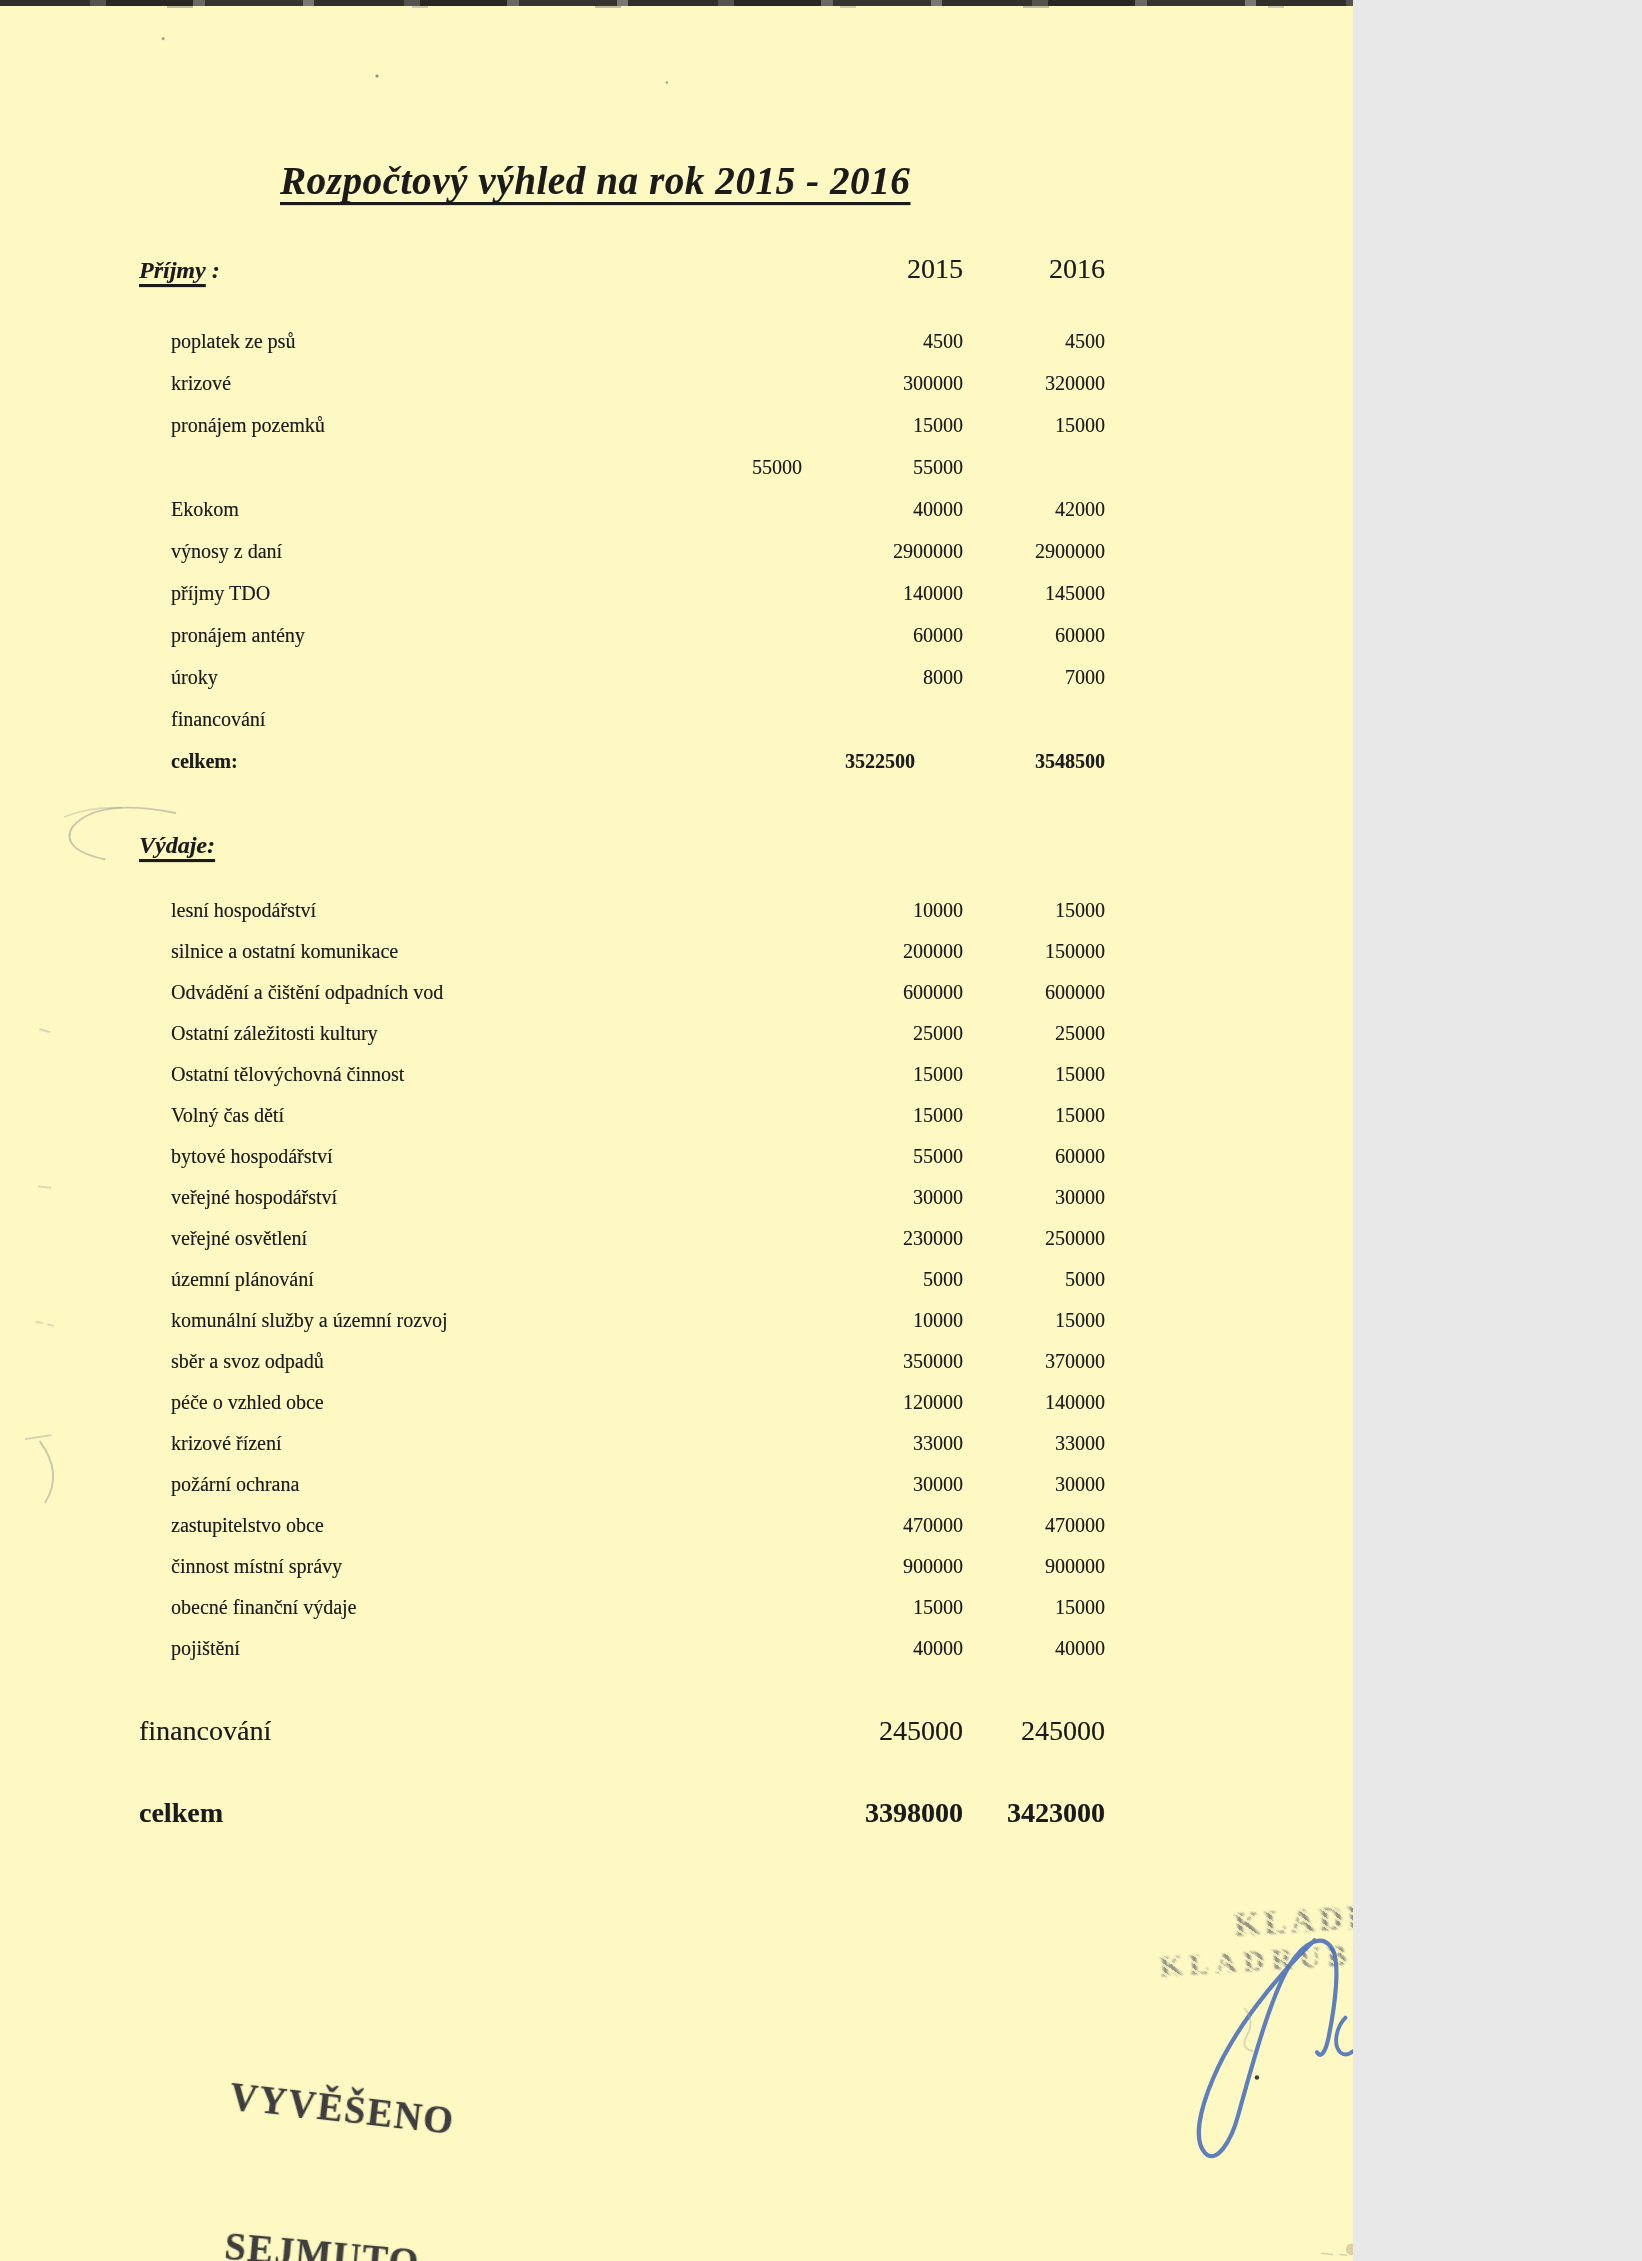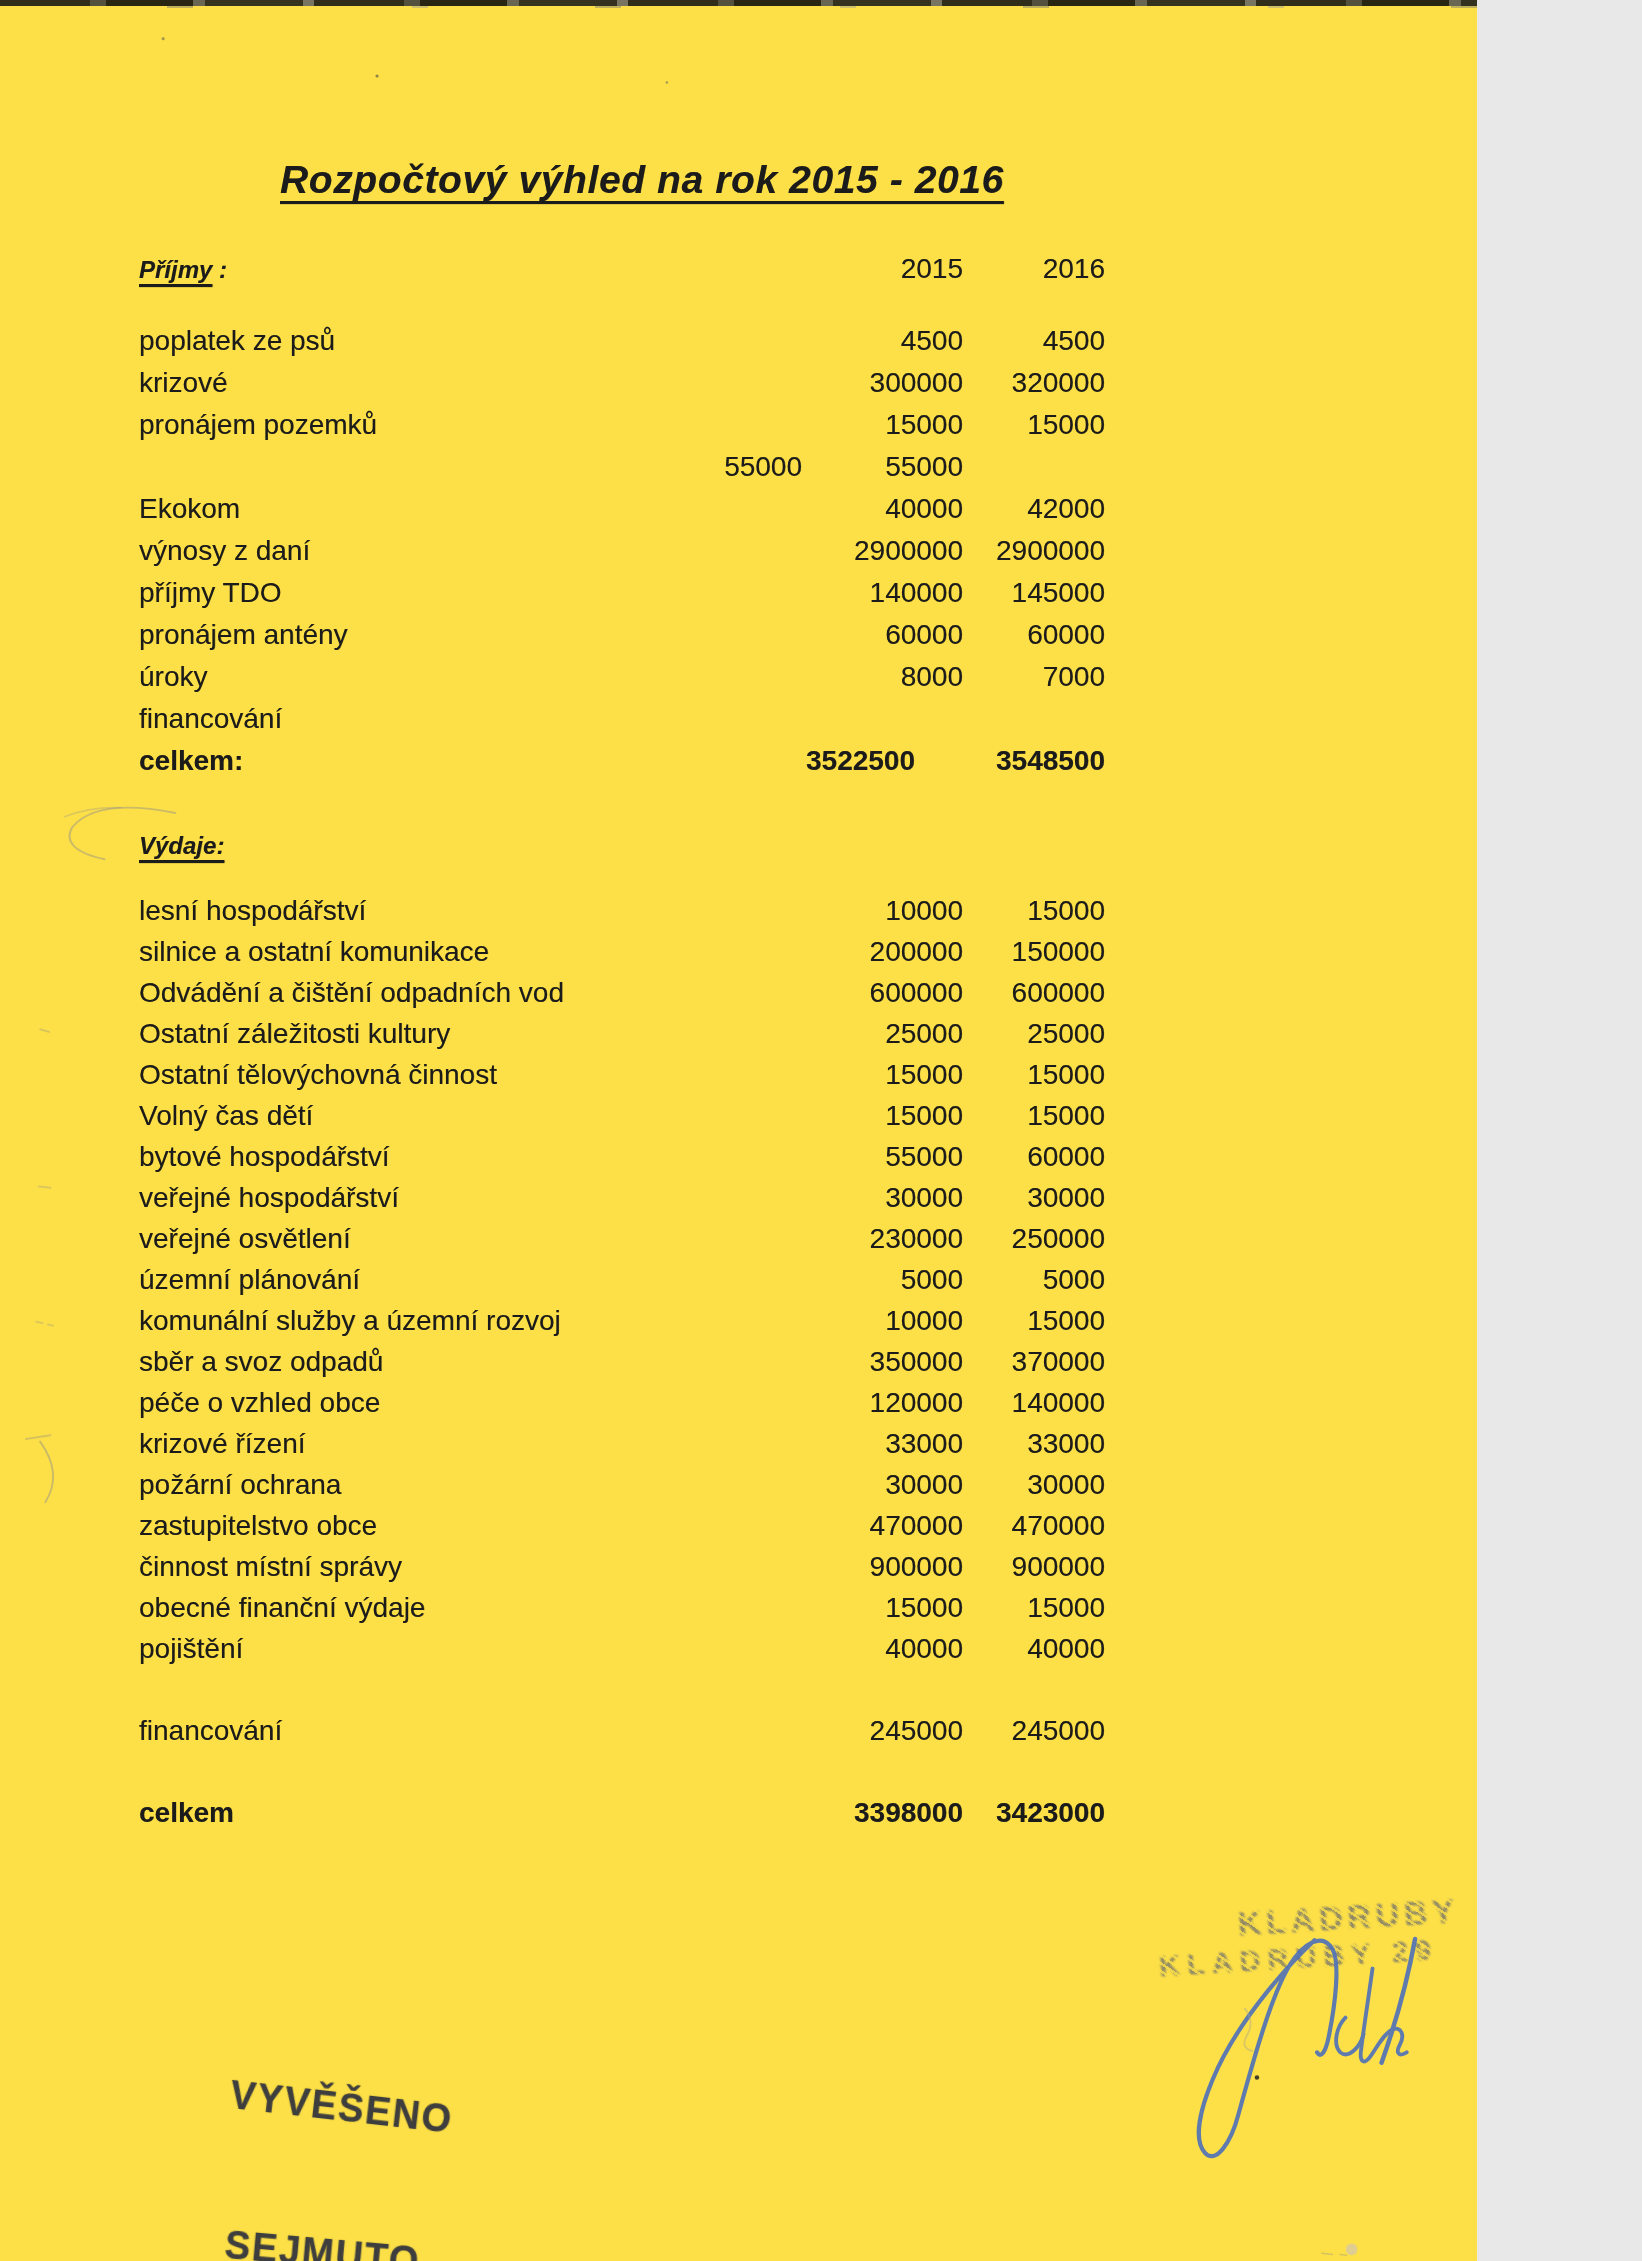--- a/index.html
+++ b/index.html
@@ -1,19 +1,19 @@
 <!DOCTYPE html>
 <html style="font-size:10.3px"><head>
 <meta charset="utf-8">
 <style>
   html,body { margin:0; padding:0; background:#e8e8e8; }
   .page {
-    position:relative; width:1477px; height:2261px;
-    background:#fde047; overflow:hidden;
-    font-family:Liberation Sans, sans-serif;
+    position:relative; width:1353px; height:2261px;
+    background:#fef9c3; overflow:hidden;
+    font-family:Liberation Serif, serif;
     color:#1b1b1b;
   }
   .ink { text-shadow: 0.3px 0.3px 0.6px rgba(0,0,0,0.38); }
 
   
   .scan-edge {
     position:absolute; top:0; left:0; width:100%; height:5.8px;
     background: repeating-linear-gradient(90deg,
       #151515 0 90px, #3d3d3d 90px 106px, #0c0c0c 106px 193px,
       #555 193px 205px, #1a1a1a 205px 303px, #666 303px 314px);
@@ -40,21 +40,21 @@
   }
   .section-heading {
     font-size:24px; font-weight:bold; font-style:italic;
   }
   .section-heading .u { text-decoration:underline; text-decoration-thickness:2.6px; text-underline-offset:5.8px; }
   .num { text-align:right; }
 
   .tbl { position:absolute; left:139px; width:966px; }
   .row {
     display:grid; grid-template-columns:1fr 161px 142px;
-    align-items:center; font-size:28px;
+    align-items:center; font-size:20px;margin-left:32px;
   }
   .tbl.income .row { height:42px; }
   .tbl.expense .row { height:41px; }
   .row.bold { font-weight:bold;gap:48px; }
 
   .single-row {
     position:absolute; left:139px; width:966px;
     display:grid; grid-template-columns:1fr 161px 142px;
     align-items:center; font-size:28px;
   }

